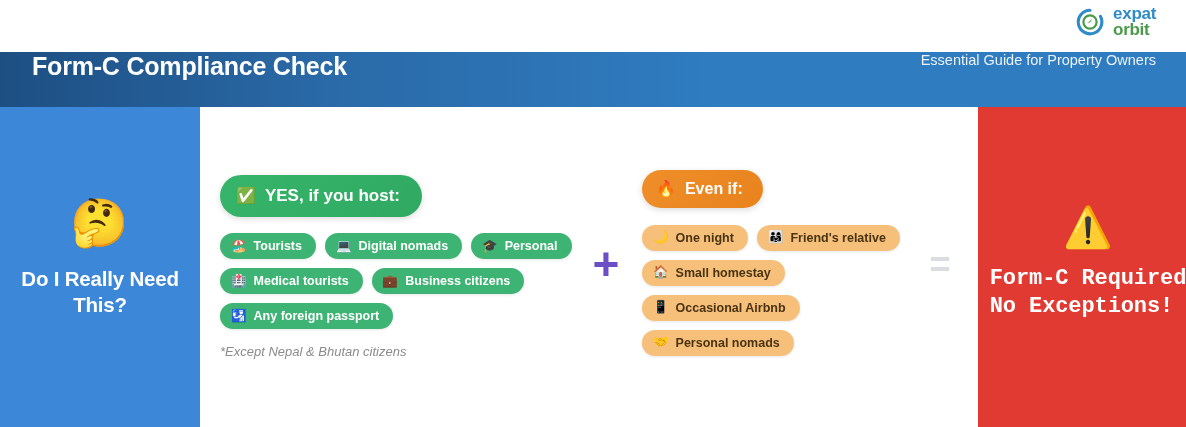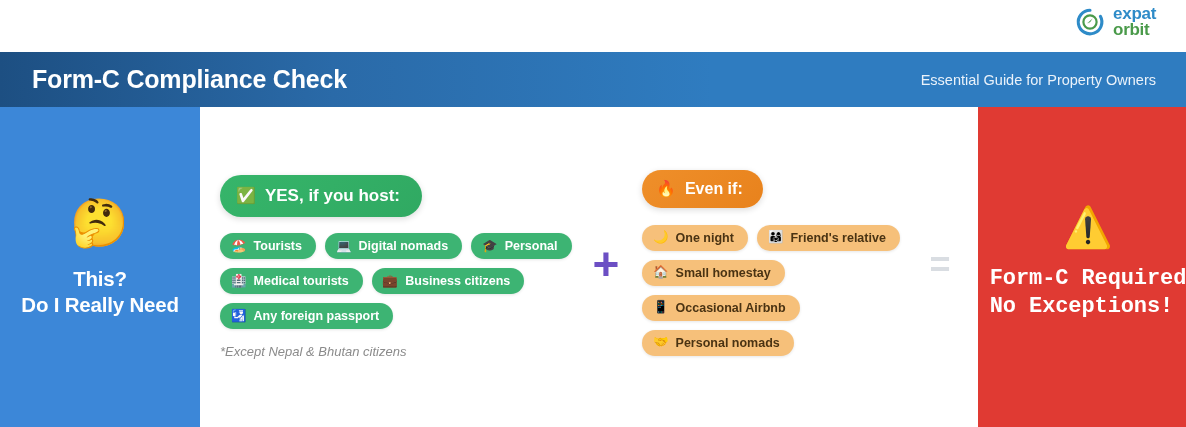--- a/index.html
+++ b/index.html
@@ -54,21 +54,20 @@
   .brand-text .b2 { color: #4a9a4a; }
 
   
   .header {
     position: absolute;
     top: 52px; left: 0;
     width: 1186px;
     height: 55px;
     background: linear-gradient(90deg, #1d4f82 0%, #2a6aa8 28%, #2f7cc0 60%, #2f7cc0 100%);
     display: flex;
-    align-items: center;
     box-sizing: border-box;
     padding: 0 30px 0 32px;
   }
   .header-title {
     color: #ffffff;
     font-size: 25px;
     font-weight: bold;
     letter-spacing: -0.2px;
     white-space: nowrap;
   }
@@ -270,22 +269,22 @@
   <div class="header">
     <div class="header-title">Form-C Compliance Check</div>
     <div class="header-sub">Essential Guide for Property Owners</div>
   </div>
 
   <div class="board">
 
     <div class="left-panel">
       <div class="left-emoji">🤔</div>
       <div class="left-question">
+        <div>Do I Really Need</div>
         <div>This?</div>
-        <div>Do I Really Need</div>
       </div>
     </div>
 
     <div class="center-panel">
 
       <div class="group group-yes">
         <div class="pill-head green">
           <span class="ic">✅</span>
           <span>YES, if you host:</span>
         </div>

